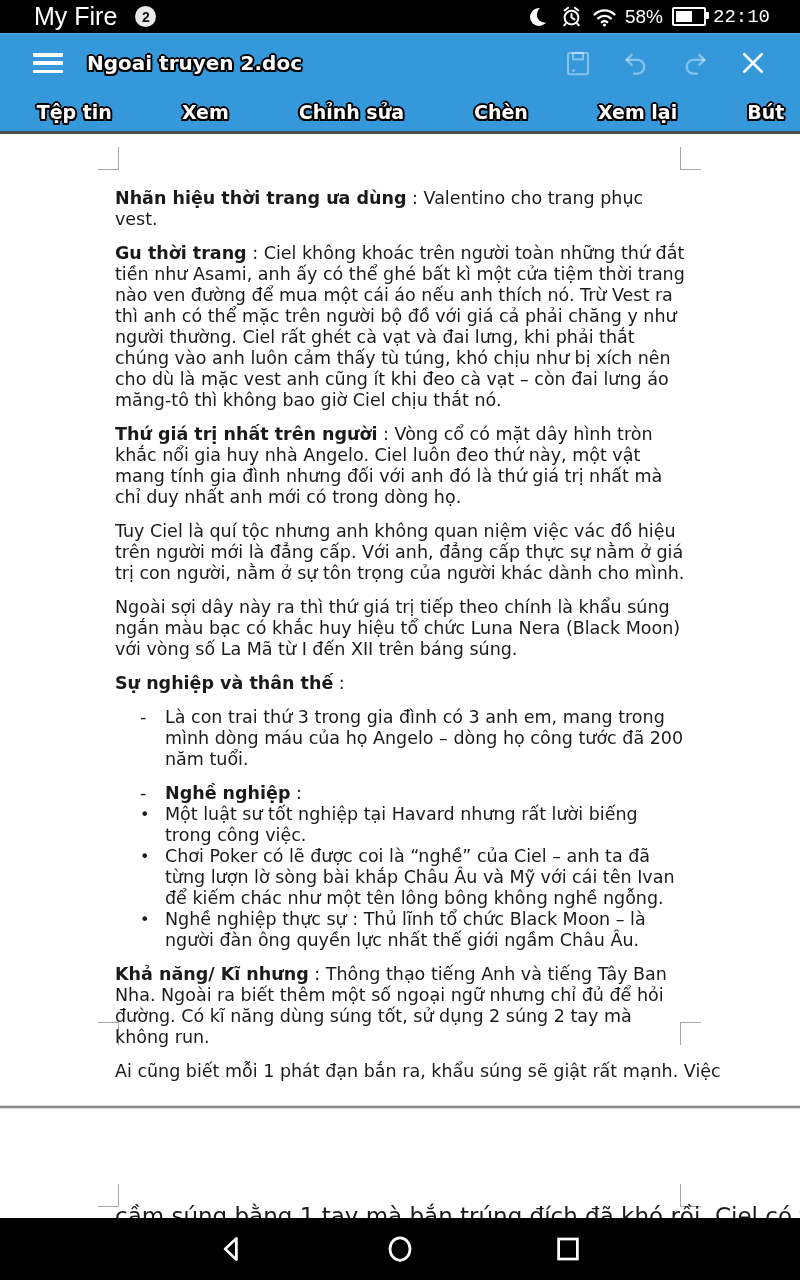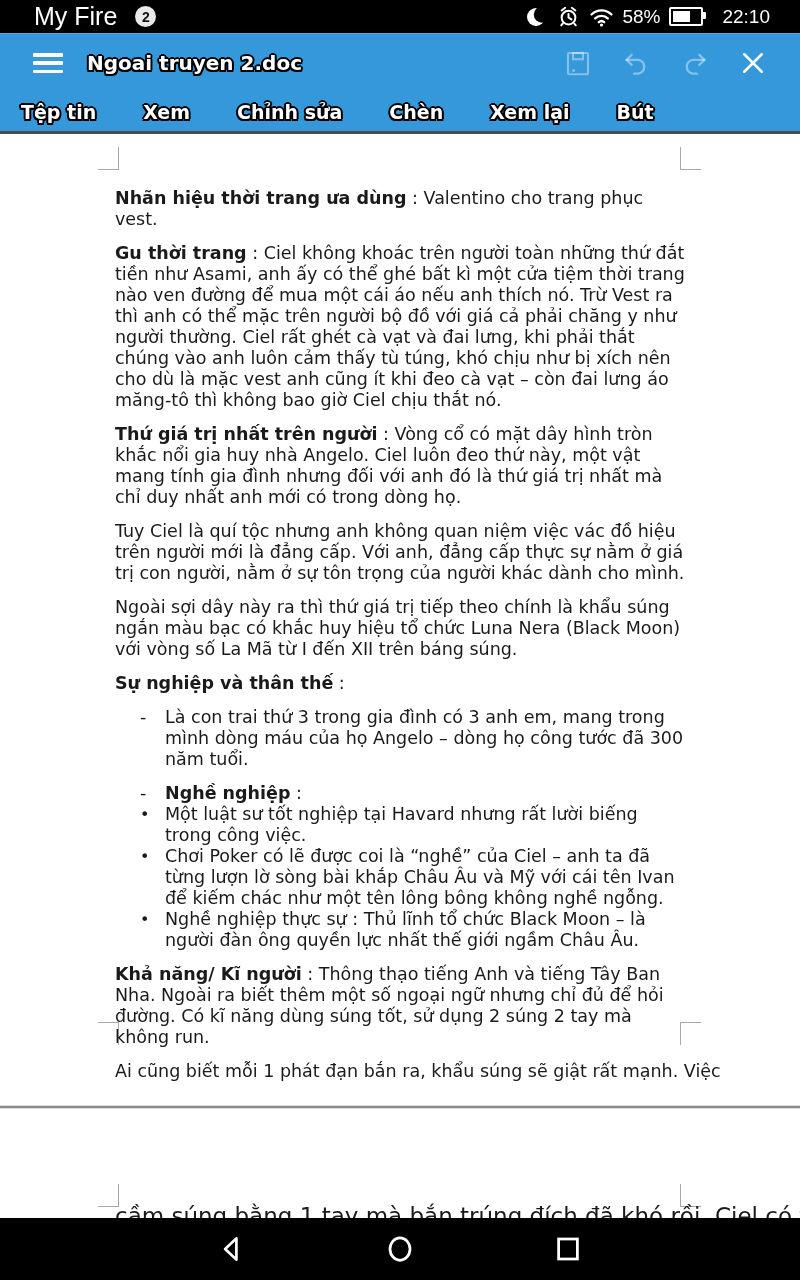--- a/index.html
+++ b/index.html
@@ -10,38 +10,38 @@
   .status-bar{position:absolute;top:0;left:0;width:800px;height:33px;background:#000;
               display:flex;align-items:center;justify-content:space-between;
               color:#fff;font-family:"Liberation Sans",sans-serif;}
   .sb-left{display:flex;align-items:center;gap:18px;padding-left:34px;}
   .sb-carrier{font-size:25px;}
   .notif-badge{width:21px;height:21px;border-radius:50%;background:#e9e9e9;color:#111;
                font-size:14px;font-weight:bold;display:flex;align-items:center;justify-content:center;}
   .sb-right{display:flex;align-items:center;gap:7px;padding-right:30px;}
   .sb-right svg{display:block;}
   .sb-pct,.sb-time{font-size:19px;}
-  .sb-time{margin-left:12px;}
+  .sb-time{font-family:Liberation Mono, monospace;}
   .battery{position:relative;width:30px;height:15px;border:2px solid #fff;border-radius:2px;margin-left:2px;}
   .battery .fill{position:absolute;left:2px;top:2px;bottom:2px;width:55%;background:#fff;}
   .battery .nub{position:absolute;right:-5px;top:3px;width:3px;height:7px;background:#fff;border-radius:0 1px 1px 0;}
 
   
   .app-bar{position:absolute;top:33px;left:0;width:800px;height:110px;background:#3598db;border-top:1px solid #55a9e2;box-sizing:border-box;}
   .bar-edge{position:absolute;top:131px;left:0;width:800px;height:3px;background:#4b4c4e;}
   .title-row{position:absolute;top:0;left:0;right:0;height:58px;display:flex;align-items:center;}
   .hamburger{margin-left:33px;width:30px;height:20px;display:flex;flex-direction:column;justify-content:space-between;cursor:pointer;}
   .hamburger span{display:block;height:3.5px;background:#fff;border-radius:1px;}
   .outlined{color:#fff;font-weight:bold;
     text-shadow:-1.5px -1.5px 0 #000,1.5px -1.5px 0 #000,-1.5px 1.5px 0 #000,1.5px 1.5px 0 #000,
                 -2px 0 0 #000,2px 0 0 #000,0 -2px 0 #000,0 2px 0 #000;}
   .doc-title{margin-left:24px;font-size:20px;}
   .tb-icons{margin-left:auto;display:flex;align-items:center;gap:27px;padding-right:32px;}
   .tb-icons svg{display:block;}
-  .menu-row{position:absolute;top:58px;left:0;right:0;height:40px;display:flex;align-items:center;gap:47px;padding-left:21px;}
+  .menu-row{position:absolute;top:58px;left:0;right:0;height:40px;display:flex;align-items:center;gap:70px;padding-left:21px;justify-content:center;}
   .menu-item{font-size:19px;cursor:pointer;}
 
   
   .doc-area{position:absolute;top:134px;left:0;width:800px;height:1084px;background:#fff;overflow:hidden;
             color:#1a1a1a;}
   .corner{position:absolute;width:20px;height:22px;}
   .corner.tl{border-right:1px solid #a8a8a8;border-bottom:1px solid #a8a8a8;}
   .corner.tr{border-left:1px solid #a8a8a8;border-bottom:1px solid #a8a8a8;}
   .corner.bl{border-right:1px solid #a8a8a8;border-top:1px solid #a8a8a8;}
   .corner.br{border-left:1px solid #a8a8a8;border-top:1px solid #a8a8a8;}
@@ -168,39 +168,39 @@
 
     <div class="doc-content">
         <p class="blk paragraph"><span class="btext"><b>Nhãn hiệu thời trang ưa dùng</b> : Valentino cho trang phục vest.</span></p>
         <p class="blk paragraph"><span class="btext"><b>Gu thời trang</b> : Ciel không khoác trên người toàn những thứ đắt tiền như Asami, anh ấy có thể ghé bất kì một cửa tiệm thời trang nào ven đường để mua một cái áo nếu anh thích nó. Trừ Vest ra thì anh có thể mặc trên người bộ đồ với giá cả phải chăng y như người thường. Ciel rất ghét cà vạt và đai lưng, khi phải thắt chúng vào anh luôn cảm thấy tù túng, khó chịu như bị xích nên cho dù là mặc vest anh cũng ít khi đeo cà vạt – còn đai lưng áo măng-tô thì không bao giờ Ciel chịu thắt nó.</span></p>
         <p class="blk paragraph"><span class="btext"><b>Thứ giá trị nhất trên người</b> : Vòng cổ có mặt dây hình tròn khắc nổi gia huy nhà Angelo. Ciel luôn đeo thứ này, một vật mang tính gia đình nhưng đối với anh đó là thứ giá trị nhất mà chỉ duy nhất anh mới có trong dòng họ.</span></p>
         <p class="blk paragraph"><span class="btext">Tuy Ciel là quí tộc nhưng anh không quan niệm việc vác đồ hiệu trên người mới là đẳng cấp. Với anh, đẳng cấp thực sự nằm ở giá trị con người, nằm ở sự tôn trọng của người khác dành cho mình.</span></p>
         <p class="blk paragraph"><span class="btext">Ngoài sợi dây này ra thì thứ giá trị tiếp theo chính là khẩu súng ngắn màu bạc có khắc huy hiệu tổ chức Luna Nera (Black Moon) với vòng số La Mã từ I đến XII trên báng súng.</span></p>
         <p class="blk paragraph"><span class="btext"><b>Sự nghiệp và thân thế</b> :</span></p>
         <div class="blk dash-item">
           <span class="marker">-</span>
-          <span class="btext">Là con trai thứ 3 trong gia đình có 3 anh em, mang trong mình dòng máu của họ Angelo – dòng họ công tước đã 300 năm tuổi.</span>
+          <span class="btext">Là con trai thứ 3 trong gia đình có 3 anh em, mang trong mình dòng máu của họ Angelo – dòng họ công tước đã 200 năm tuổi.</span>
         </div>
         <div class="blk dash-item">
           <span class="marker">-</span>
           <span class="btext"><b>Nghề nghiệp</b> :</span>
         </div>
         <div class="blk bullet-item">
           <span class="marker">•</span>
           <span class="btext">Một luật sư tốt nghiệp tại Havard nhưng rất lười biếng trong công việc.</span>
         </div>
         <div class="blk bullet-item">
           <span class="marker">•</span>
           <span class="btext">Chơi Poker có lẽ được coi là “nghề” của Ciel – anh ta đã từng lượn lờ sòng bài khắp Châu Âu và Mỹ với cái tên Ivan để kiếm chác như một tên lông bông không nghề ngỗng.</span>
         </div>
         <div class="blk bullet-item">
           <span class="marker">•</span>
           <span class="btext">Nghề nghiệp thực sự : Thủ lĩnh tổ chức Black Moon – là người đàn ông quyền lực nhất thế giới ngầm Châu Âu.</span>
         </div>
-        <p class="blk paragraph"><span class="btext"><b>Khả năng/ Kĩ người</b> : Thông thạo tiếng Anh và tiếng Tây Ban Nha. Ngoài ra biết thêm một số ngoại ngữ nhưng chỉ đủ để hỏi đường. Có kĩ năng dùng súng tốt, sử dụng 2 súng 2 tay mà không run.</span></p>
+        <p class="blk paragraph"><span class="btext"><b>Khả năng/ Kĩ nhưng</b> : Thông thạo tiếng Anh và tiếng Tây Ban Nha. Ngoài ra biết thêm một số ngoại ngữ nhưng chỉ đủ để hỏi đường. Có kĩ năng dùng súng tốt, sử dụng 2 súng 2 tay mà không run.</span></p>
         <p class="blk paragraph nowrap"><span class="btext">Ai cũng biết mỗi 1 phát đạn bắn ra, khẩu súng sẽ giật rất mạnh. Việc</span></p>
       </div>
 
     <div class="page-sep"></div>
 
     <div class="corner tl" style="left:98px;top:1050px;"></div>
     <div class="corner tr" style="left:680px;top:1050px;"></div>
 
     <div class="page2-line">cầm súng bằng 1 tay mà bắn trúng đích đã khó rồi, Ciel có thể bắn 2</div>
   </div>

